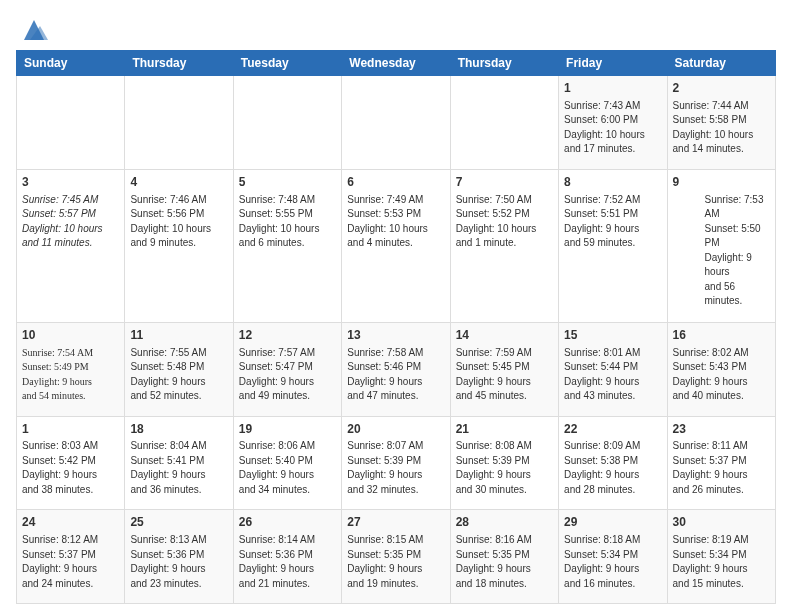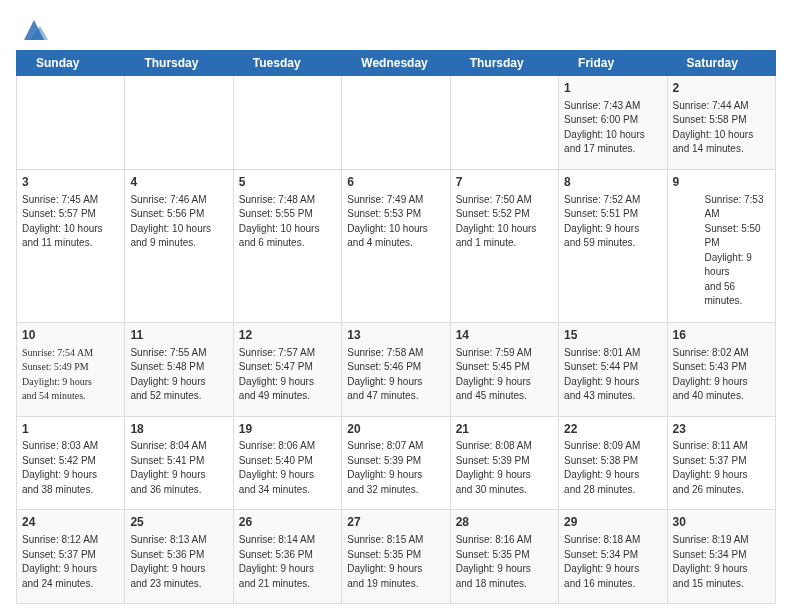--- a/index.html
+++ b/index.html
@@ -68,21 +68,21 @@
       width: 100%;
       table-layout: fixed;
     }
     .calendar thead tr {
       background-color: #2a6db5;
     }
     .calendar thead th {
       color: #fff;
       font-size: 12px;
       font-weight: bold;
-      padding: 5px 19px;
+      padding: 5px 7px;
       text-align: left;
       border: 1px solid #2a6db5;
     }
     .calendar tbody tr {
       height: 88px;
     }
     .calendar tbody tr:nth-child(odd) {
       background-color: #f9f9f9;
     }
     .calendar tbody tr:nth-child(even) {
@@ -163,21 +163,21 @@
             <span class="day-num">2</span>
             <div class="day-info" style="white-space: pre-line;">Sunrise: 7:44 AM
 Sunset: 5:58 PM
 Daylight: 10 hours
 and 14 minutes.</div>
           </td>
         </tr>
         <tr>
           <td>
             <span class="day-num">3</span>
-            <div class="day-info" style="white-space: pre-line;">Sunrise: 7:45 AM
+            <div class="day-info" style="white-space: pre-line; font-style: italic;">Sunrise: 7:45 AM
 Sunset: 5:57 PM
 Daylight: 10 hours
 and 11 minutes.</div>
           </td>
           <td>
             <span class="day-num">4</span>
             <div class="day-info" style="white-space: pre-line;">Sunrise: 7:46 AM
 Sunset: 5:56 PM
 Daylight: 10 hours
 and 9 minutes.</div>

